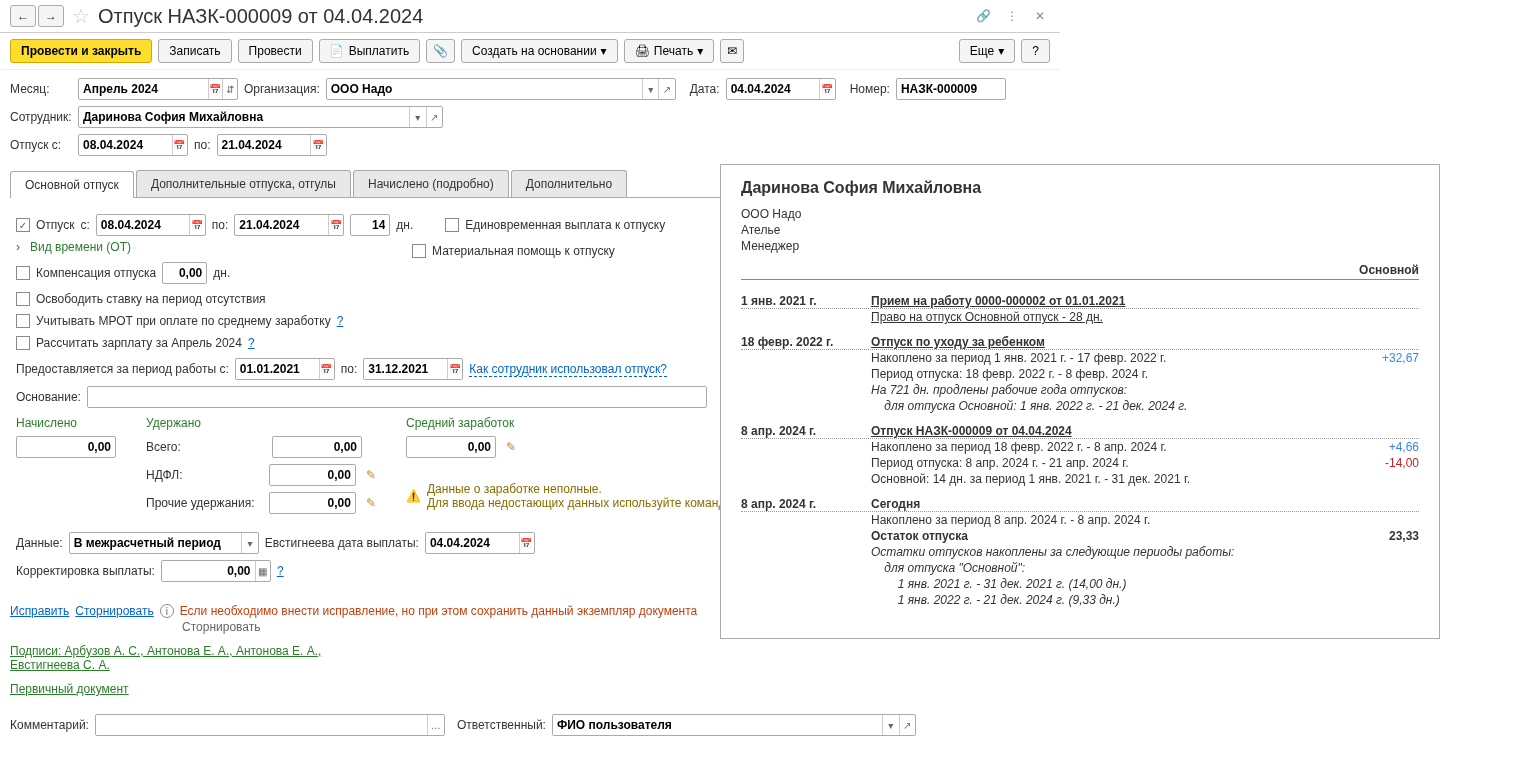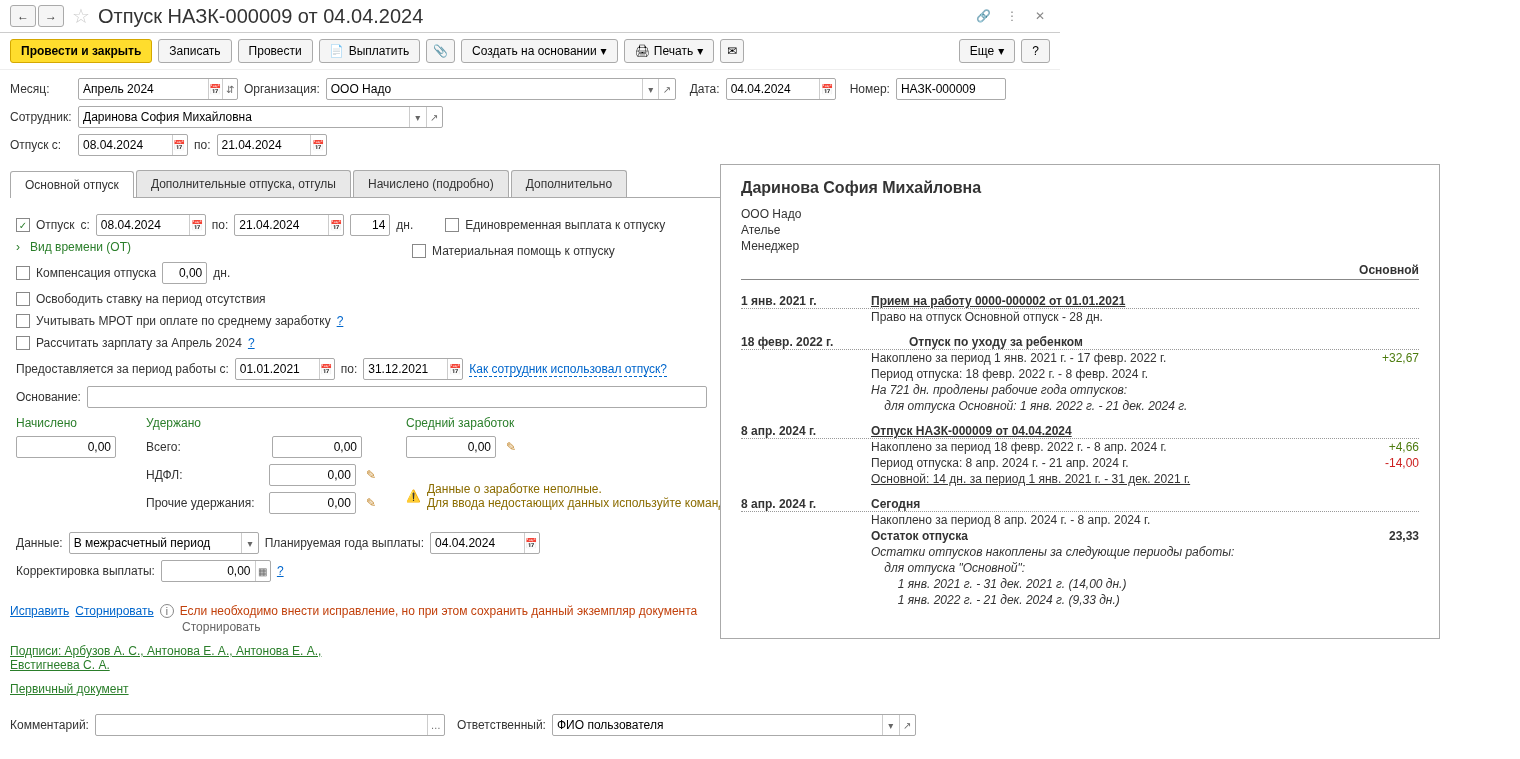--- a/index.html
+++ b/index.html
@@ -14,21 +14,21 @@
 .header-icon { width: 20px; height: 20px; display: flex; align-items: center; justify-content: center; color: #888; cursor: pointer; }
 .toolbar { display: flex; align-items: center; padding: 6px 10px; gap: 6px; border-bottom: 1px solid #eee; }
 .btn { padding: 4px 10px; border: 1px solid #aaa; border-radius: 3px; background: #f5f5f5; cursor: pointer; font-size: 12px; display: inline-flex; align-items: center; gap: 4px; }
 .btn-primary { background: #ffdd2d; border-color: #d4a800; font-weight: bold; }
 .btn-icon-only { padding: 4px 6px; }
 .spacer { flex: 1; }
 .form-area { padding: 8px 10px; }
 .form-row { display: flex; align-items: center; gap: 6px; margin-bottom: 6px; }
 .label { width: auto; }
 .input-wrap { display: flex; align-items: center; border: 1px solid #aaa; border-radius: 2px; background: #fff; height: 22px; }
-.input-wrap input { border: none; outline: none; padding: 0 4px; font-size: 12px; width: 100%; background: transparent; }
+.input-wrap input { border: none; outline: none; padding: 0 4px; font-size: 12px; width: 100%; background: transparent; font-weight: bold; }
 .input-icon { width: 18px; height: 20px; border-left: 1px solid #ccc; display: flex; align-items: center; justify-content: center; font-size: 10px; color: #666; cursor: pointer; }
 .tabs { display: flex; border-bottom: 1px solid #aaa; margin: 0 10px 8px 10px; }
 .tab { padding: 6px 14px; border: 1px solid #aaa; border-bottom: none; border-radius: 3px 3px 0 0; background: #e8e8e8; margin-right: 2px; cursor: pointer; }
 .tab.active { background: #fff; position: relative; top: 1px; }
 .tab-content { padding: 8px 16px; }
 .checkbox-row { display: flex; align-items: center; gap: 6px; margin-bottom: 8px; }
 .checkbox { width: 14px; height: 14px; border: 1px solid #888; display: flex; align-items: center; justify-content: center; font-size: 10px; color: #2a7e2a; }
 .checkbox.checked::after { content: "✓"; }
 .green-link { color: #2a7e2a; cursor: pointer; }
 .expand-arrow { color: #2a7e2a; margin-right: 4px; }
@@ -40,21 +40,21 @@
 .warn-text { color: #8b6c00; }
 .footer-links { padding: 8px 10px; }
 .green-underline { color: #2a7e2a; text-decoration: underline; cursor: pointer; }
 .info-icon { display:inline-flex; width:14px; height:14px; border:1px solid #888; border-radius:50%; align-items:center; justify-content:center; font-size:10px; color:#666;}
 .panel { position: absolute; left: 720px; top: 164px; width: 720px; border: 1px solid #aaa; background: #fff; padding: 14px 20px 30px 20px; font-family: Arial, sans-serif; }
 .panel h3 { font-size: 16px; margin: 0 0 10px 0; font-weight: bold; }
 .panel-sub { font-size: 12px; margin-bottom: 2px; }
 .panel-rule { border-bottom: 1px solid #888; margin: 10px 0 4px 0; display: flex; justify-content: flex-end; }
 .panel-section-title { font-weight: bold; text-align: right; padding-bottom: 2px; }
 .event-line { display: flex; justify-content: space-between; font-size: 12px; padding: 1px 0; }
-.pos { color: #4d7c0f; }
+.pos { color: #3b82f6; }
 .neg { color: #cc2020; }
 </style>
 </head>
 <body>
 
 <div class="window">
 
   <div class="header">
     <div class="nav-arrows">
       <div class="nav-btn">←</div>
@@ -280,21 +280,21 @@
         </div>
       </div>
     </div>
 
     <div class="form-row" style="margin-top:12px">
       <span>Данные:</span>
       <div class="input-wrap" style="width:190px">
         <input value="В межрасчетный период" style="">
         <span class="input-icon">▾</span>
       </div>
-      <span>Планируемая года выплаты:</span>
+      <span>Евстигнеева дата выплаты:</span>
       <div class="input-wrap" style="width:110px">
         <input value="04.04.2024" style="">
         <span class="input-icon">📅</span>
       </div>
     </div>
 
     <div class="form-row">
       <span>Корректировка выплаты:</span>
       <div class="input-wrap" style="width:110px">
         <input class="num-input" style="width: 100%;" value="0,00">
@@ -346,28 +346,28 @@
   <div class="panel-sub">Менеджер</div>
   <div class="panel-rule">
     <span class="panel-section-title">Основной</span>
   </div>
   <div id="panel-events">
       <div style="display: flex; padding-top: 10px;">
         <div style="width: 130px; font-weight: bold;">1 янв. 2021 г.</div>
         <div style="flex: 1 1 0%;">
           <div style="border-bottom: 1px dotted rgb(153, 153, 153); margin-left: -130px; padding-left: 130px;"><span style="font-weight: bold; text-decoration: underline;">Прием на работу 0000-000002 от 01.01.2021</span></div>
           <div class="event-line">
-            <span style="white-space: pre;">Право на отпуск Основной отпуск - 28 дн.</span>
+            <span style="white-space: pre; text-decoration: underline;">Право на отпуск Основной отпуск - 28 дн.</span>
           </div>
         </div>
       </div>
       <div style="display: flex; padding-top: 10px;">
         <div style="width: 130px; font-weight: bold;">18 февр. 2022 г.</div>
         <div style="flex: 1 1 0%;">
-          <div style="border-bottom: 1px dotted rgb(153, 153, 153); margin-left: -130px; padding-left: 130px;"><span style="font-weight: bold;  margin-left: 38px;">Отпуск по уходу за ребенком</span></div>
+          <div style="border-bottom: 1px dotted rgb(153, 153, 153); margin-left: -130px; padding-left: 130px;"><span style="font-weight: bold; text-decoration: underline;">Отпуск по уходу за ребенком</span></div>
           <div class="event-line">
             <span style="white-space: pre;">Накоплено за период 1 янв. 2021 г. - 17 февр. 2022 г.</span>
             <span class="pos">+32,67</span>
           </div>
           <div class="event-line">
             <span style="white-space: pre;">Период отпуска: 18 февр. 2022 г. - 8 февр. 2024 г.</span>
           </div>
           <div class="event-line">
             <span style="font-style: italic; white-space: pre;">На 721 дн. продлены рабочие года отпусков:</span>
           </div>
@@ -382,21 +382,21 @@
           <div style="border-bottom: 1px dotted rgb(153, 153, 153); margin-left: -130px; padding-left: 130px;"><span style="font-weight: bold; text-decoration: underline;">Отпуск НАЗК-000009 от 04.04.2024</span></div>
           <div class="event-line">
             <span style="white-space: pre;">Накоплено за период 18 февр. 2022 г. - 8 апр. 2024 г.</span>
             <span class="pos">+4,66</span>
           </div>
           <div class="event-line">
             <span style="white-space: pre;">Период отпуска: 8 апр. 2024 г. - 21 апр. 2024 г.</span>
             <span class="neg">-14,00</span>
           </div>
           <div class="event-line">
-            <span style="white-space: pre; text-decoration: underline;">Основной: 14 дн. за период 1 янв. 2021 г. - 31 дек. 2021 г.</span>
+            <span style="white-space: pre;">Основной: 14 дн. за период 1 янв. 2021 г. - 31 дек. 2021 г.</span>
           </div>
         </div>
       </div>
       <div style="display: flex; padding-top: 10px;">
         <div style="width: 130px; font-weight: bold;">8 апр. 2024 г.</div>
         <div style="flex: 1 1 0%;">
           <div style="border-bottom: 1px dotted rgb(153, 153, 153); margin-left: -130px; padding-left: 130px;"><span style="font-weight: bold;">Сегодня</span></div>
           <div class="event-line">
             <span style="white-space: pre;">Накоплено за период 8 апр. 2024 г. - 8 апр. 2024 г.</span>
           </div>

